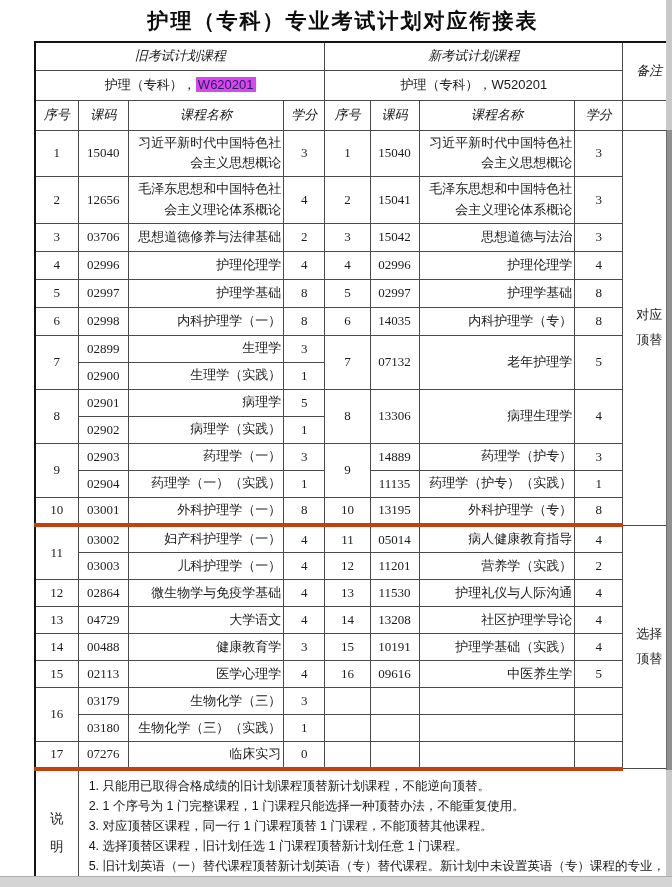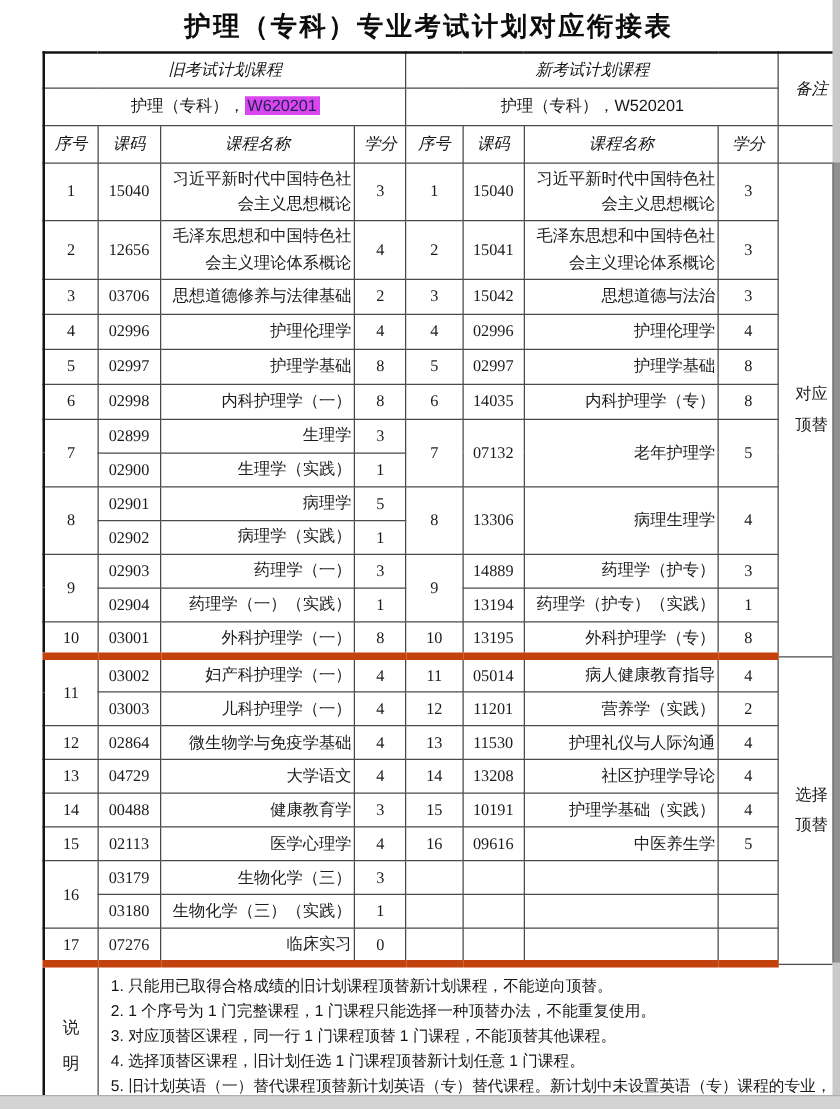--- a/index.html
+++ b/index.html
@@ -10,21 +10,21 @@
                font-weight:700; font-size:21px; letter-spacing:2px; color:#0d0d0d; }
   table { border-collapse:collapse; table-layout:fixed; width:643px; margin:6px 0 0 14px;
           border:2px solid #141414; }
   td { border:1px solid #4a4a4a; font-family:"Liberation Serif", serif; font-size:13px;
        color:#1b1b1b; text-align:center; vertical-align:middle; padding:0; overflow:hidden; }
   td.hd { font-family:"Liberation Sans", sans-serif; font-size:13px; color:#161616; }
   td.name { text-align:right; padding:2px 2px 2px 8px; line-height:1.6; }
   td.num { font-family:"Liberation Serif", serif; }
   tr.h1 { height:28px;font-style:italic; } tr.h2 { height:30px; } tr.h3 { height:30px;font-style:italic; }
   tr.rA { height:43px; } tr.rB { height:28px; } tr.rC { height:27px; }
-  tr.sep td { border-bottom:6px solid #c2410c; }
+  tr.sep td { border-bottom:4px solid #c2410c; }
   tr.notes-row { height:121px; }
   .hl { background:#d946ef; color:#232358; padding:0 2px; }
   .two-line { width:2.15em; margin:16px auto; line-height:1.9; word-break:break-all; }
   .v-label { width:1.2em; margin:0 auto; line-height:2.1; word-break:break-all;
              font-family:"Liberation Sans", sans-serif; font-size:13.5px; }
   .notes-text { text-align:left; padding:5px 8px 0 10px; font-family:"Liberation Sans", sans-serif;
                 font-size:12.5px; line-height:20px; color:#161616; }
   .edge-right { position:absolute; top:130px; left:666px; width:6px; height:640px;
                 background:#909090; border-left:1px solid #6e6e6e; }
   .edge-bottom { position:absolute; top:876px; left:0; width:672px; height:11px;
@@ -172,21 +172,21 @@
         <td class="num">3</td>
         <td class="num" rowspan="2">9</td>
         <td class="num">14889</td>
         <td class="name">药理学（护专）</td>
         <td class="num">3</td>
       </tr>
       <tr class="rC">
         <td class="num">02904</td>
         <td class="name">药理学（一）（实践）</td>
         <td class="num">1</td>
-        <td class="num">13194</td>
+        <td class="num">11135</td>
         <td class="name">药理学（护专）（实践）</td>
         <td class="num">1</td>
       </tr>
       <tr class="rB sep">
         <td class="num">10</td>
         <td class="num">03001</td>
         <td class="name">外科护理学（一）</td>
         <td class="num">8</td>
         <td class="num">10</td>
         <td class="num">13195</td>

